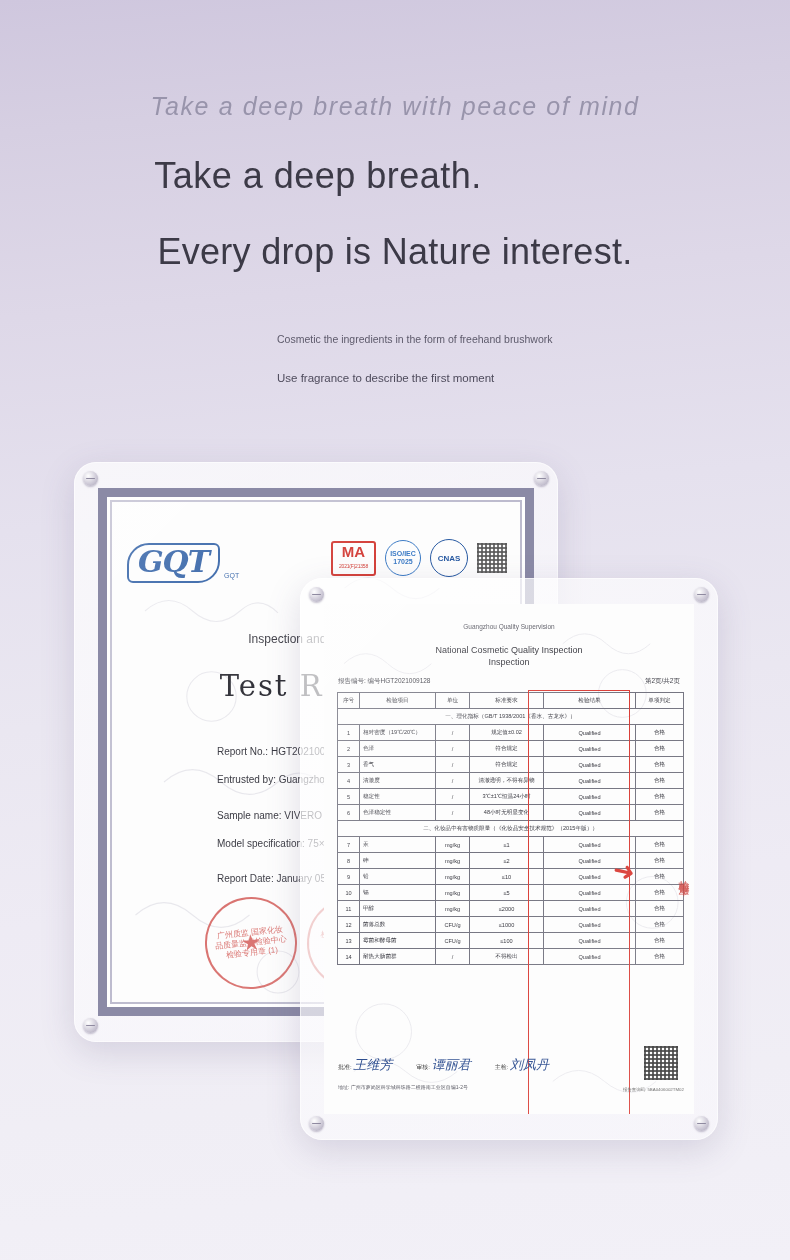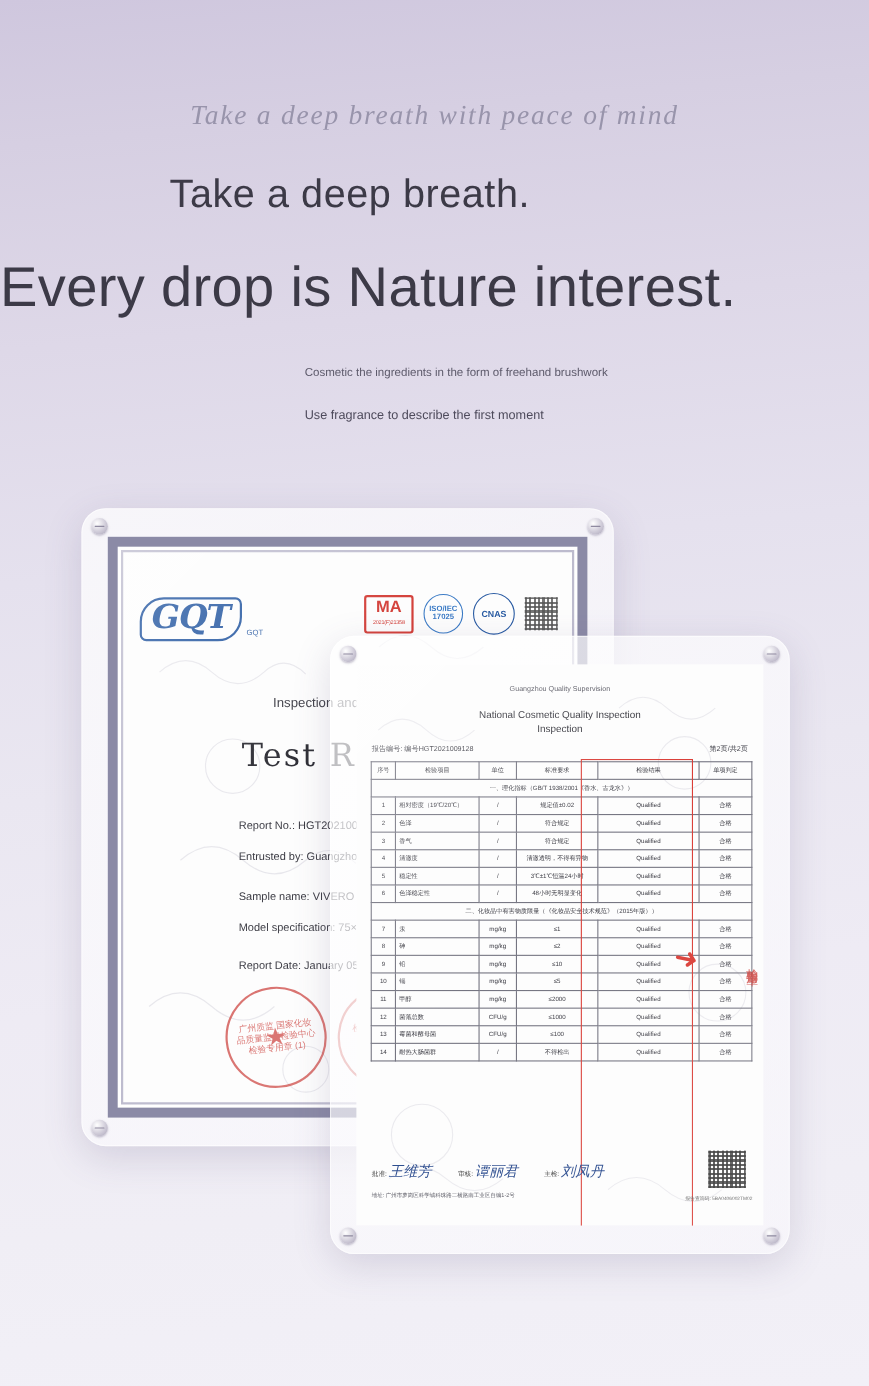--- a/index.html
+++ b/index.html
@@ -18,21 +18,21 @@
     background: linear-gradient(175deg, #cfc7de 0%, #d6cfe2 10%, #ded8e8 24%, #e5e1ee 40%, #eae7f1 55%, #eeebf4 70%, #f0eef5 85%, #f2f0f7 100%);
   }
 
   
   .script-line {
     position: absolute;
     top: 92px;
     left: 0;
     width: 790px;
     text-align: center;
-    font-family: Liberation Serif, serif;
+    font-family: Liberation Sans, sans-serif;
     font-style: italic;
     font-size: 25px;
     letter-spacing: 1.6px;
     color: #8e8aa2;
     opacity: .85;
   }
   .head-1 {
     position: absolute;
     top: 155px;
     left: 0;
@@ -40,22 +40,22 @@
     text-align: center;
     font-size: 36px;
     color: #3c3a47;
     letter-spacing: .5px;
   }
   .head-2 {
     position: absolute;
     top: 231px;
     left: 0;
     width: 790px;
-    text-align: left;
-    font-size: 51px;
+    text-align: center;
+    font-size: 36px;
     color: #3c3a47;
     letter-spacing: .3px;
   }
   .sub-1 {
     position: absolute;
     top: 332px;
     left: 277px;
     width: 420px;
     font-size: 10.5px;
     line-height: 14px;

